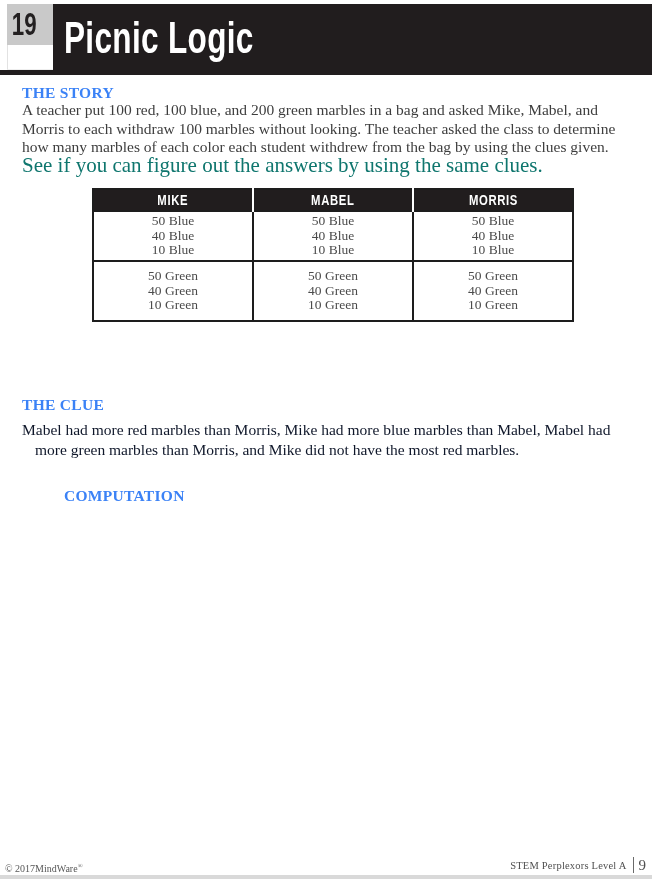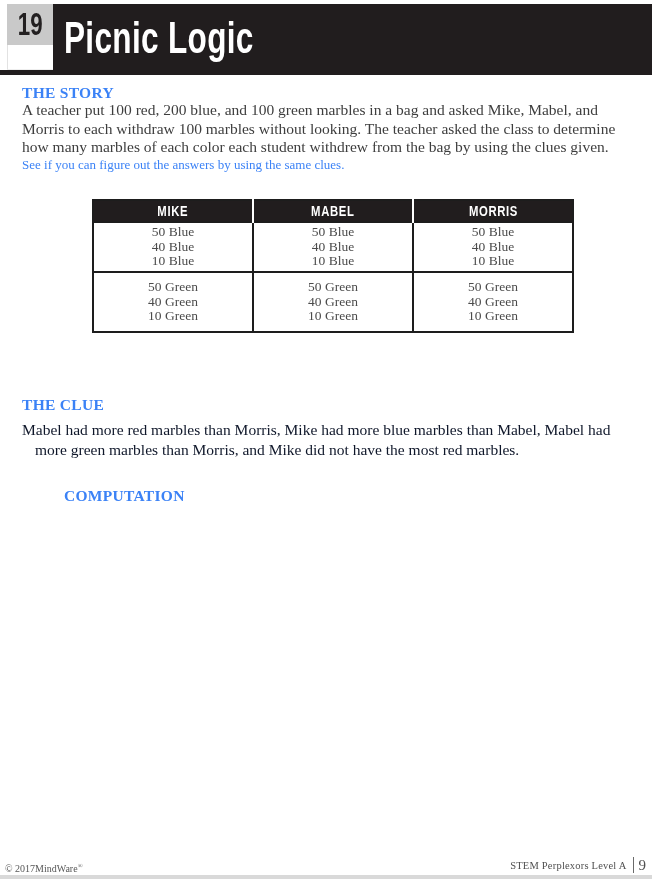--- a/index.html
+++ b/index.html
@@ -12,21 +12,21 @@
     height: 879px;
     background: #ffffff;
     overflow: hidden;
   }
 
   
   .num-box { position: absolute; left: 7px; top: 4px; width: 46px; }
   .num-gray {
     width: 46px; height: 41px;
     background: #c9c9c9;
-    display: flex; align-items: center; justify-content: center;
+    display: flex; align-items: center; justify-content: flex-start;
   }
   .num-gray span {
     display: inline-block;
     font-family: "Liberation Sans", sans-serif;
     font-weight: bold; font-size: 31px; color: #232021;
     transform: scaleX(0.72); transform-origin: 50% 50%;
     line-height: 1;
   }
   .num-white {
     width: 46px; height: 25px;
@@ -62,31 +62,31 @@
   .heading-story { top: 84px; }
   .heading-clue { top: 396px; }
   .heading-computation { top: 487px; margin-left: 42px; }
 
   .story-body {
     position: absolute; left: 22px; top: 101px; width: 616px;
     font-size: 15.5px; line-height: 18.5px; color: #3e3e3e;
   }
   .story-footnote {
     position: absolute; left: 22px; top: 156px; width: 616px;
-    font-size: 13px; line-height: 18.5px; color: #3b82f6; font-family: Liberation Serif, serif;
+    font-size: 21px; line-height: 18.5px; color: #0f766e; font-family: Liberation Serif, serif;
   }
   .clue-body {
     position: absolute; left: 22px; top: 420px; width: 612px;
     font-size: 15.5px; line-height: 20px; color: #0f172a;
     padding-left: 13px; text-indent: -13px;
   }
 
   
   table.marble-table {
-    position: absolute; left: 92px; top: 199px;
+    position: absolute; left: 92px; top: 188px;
     width: 482px;
     border-collapse: collapse; table-layout: fixed;
     border: 2px solid #1d1d1d;
   }
   .marble-table th {
     height: 22px;
     background: #211d1e;
     text-align: center; vertical-align: middle;
   }
   .marble-table th.sep { border-left: 2px solid #ffffff; }
@@ -141,21 +141,21 @@
       <span>19</span>
     </div>
     <div class="num-white"></div>
   </div>
   <div class="banner">
     <span class="banner-title">Picnic Logic</span>
   </div>
   <div class="header-rule"></div>
 
   <div class="sec-heading heading-story">THE STORY</div>
-  <div class="story-body">A teacher put 100 red, 200 blue, and 100 green marbles in a bag and asked Mike, Mabel, and Morris to each withdraw 100 marbles without looking.  The teacher asked the class to determine how many marbles of each color each student withdrew from the bag by using the clues given.</div>
+  <div class="story-body">A teacher put 100 red, 100 blue, and 200 green marbles in a bag and asked Mike, Mabel, and Morris to each withdraw 100 marbles without looking.  The teacher asked the class to determine how many marbles of each color each student withdrew from the bag by using the clues given.</div>
   <div class="story-footnote">See if you can figure out the answers by using the same clues.</div>
 
   <table class="marble-table">
     <thead>
       <tr>
         <th><span>MIKE</span></th>
         <th class="sep"><span>MABEL</span></th>
         <th class="sep"><span>MORRIS</span></th>
       </tr>
     </thead>

